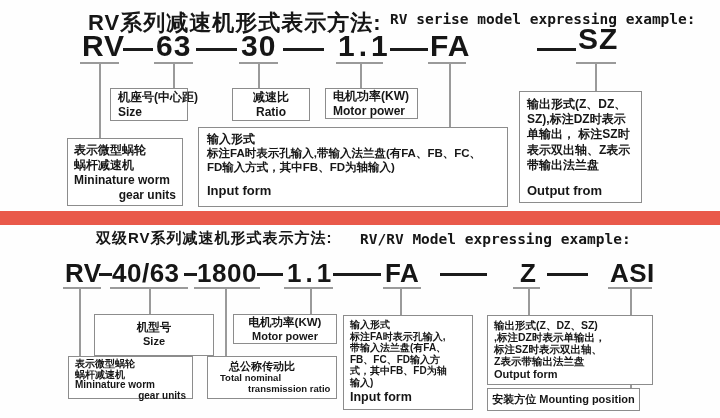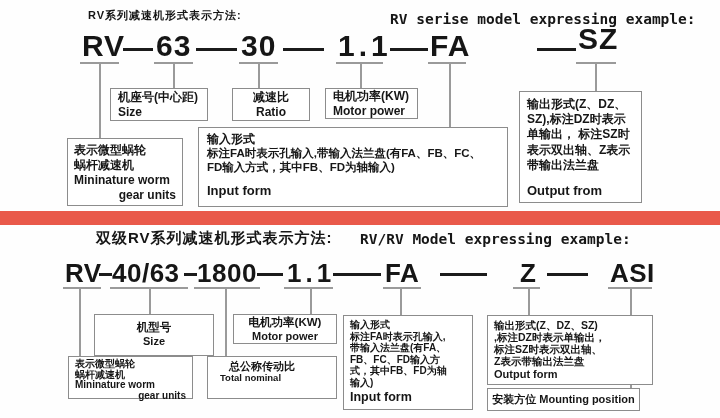--- a/index.html
+++ b/index.html
@@ -1,21 +1,21 @@
 <!DOCTYPE html>
 <html><head>
 <meta charset="utf-8">
 <style>
   html,body{margin:0;padding:0;background:#e8e8e8;}
   .canvas{
     position:relative;width:720px;height:418px;background:#fefefe;
     font-family:"Liberation Sans",sans-serif;color:#161616;overflow:hidden;
   }
   .abs{position:absolute;}
-  .title-cn{font-size:11px;font-weight:bold;letter-spacing:1px;white-space:nowrap;}
+  .title-cn{font-size:22px;font-weight:bold;letter-spacing:1px;white-space:nowrap;}
   .title-en{font-size:14.5px;font-weight:bold;font-family:"DejaVu Sans Mono",monospace;white-space:nowrap;}
   .seg{font-size:30px;font-weight:600;letter-spacing:1px;white-space:nowrap;line-height:30px;}
   .seg.b{font-size:26px;line-height:26px;letter-spacing:0.5px;}
   .mdash{background:#1b1b1b;height:3px;}
   .uline{background:#9a9a9a;height:2px;}
   .conn{background:#9a9a9a;width:1.5px;}
   .box{position:absolute;border:1.4px solid #8c8c8c;background:#fff;box-sizing:border-box;}
   .bl{white-space:nowrap;font-weight:bold;}
   .sm .bl{font-size:12px;line-height:15px;}
   .ra{text-align:right;}
@@ -51,21 +51,21 @@
   <div class="abs uline" style="left:428px;top:62px;width:38px;"></div>
   <div class="abs uline" style="left:576px;top:62px;width:40px;"></div>
 
   <div class="abs conn" style="left:99px;top:64px;height:74px;"></div>
   <div class="abs conn" style="left:173px;top:64px;height:24px;"></div>
   <div class="abs conn" style="left:258px;top:64px;height:24px;"></div>
   <div class="abs conn" style="left:360px;top:64px;height:24px;"></div>
   <div class="abs conn" style="left:449px;top:64px;height:63px;"></div>
   <div class="abs conn" style="left:595px;top:64px;height:27px;"></div>
 
-  <div class="box sm" style="left:110px;top:88px;width:98px;height:33px;padding:1px 0 0 7px;">
+  <div class="box sm" style="left:110px;top:88px;width:78px;height:33px;padding:1px 0 0 7px;">
     <div class="bl">机座号(中心距)</div>
     <div class="bl">Size</div>
   </div>
 
   <div class="box sm ctr" style="left:232px;top:88px;width:78px;height:33px;padding-top:1px;">
     <div class="bl">减速比</div>
     <div class="bl">Ratio</div>
   </div>
 
   <div class="box sm" style="left:325px;top:88px;width:93px;height:31px;padding:0 0 0 7px;">
@@ -145,20 +145,21 @@
   <div class="box" style="left:68px;top:356px;width:125px;height:43px;padding:2px 6px;">
     <div class="bl" style="font-size:10px;line-height:10.5px;">表示微型蜗轮</div>
     <div class="bl" style="font-size:10px;line-height:10.5px;">蜗杆减速机</div>
     <div class="bl" style="font-size:10px;line-height:10.5px;">Mininature worm</div>
     <div class="bl ra" style="font-size:10px;line-height:10.5px;">gear units</div>
   </div>
 
   <div class="box" style="left:207px;top:356px;width:130px;height:43px;padding:3px 6px;">
     <div class="bl" style="font-size:11px;line-height:12px;padding-left:15px;">总公称传动比</div>
     <div class="bl" style="font-size:9.5px;line-height:11px;padding-left:6px;">Total nominal</div>
+    <div class="bl" style="font-size:9.5px;line-height:11px;padding-left:34px;">transmission ratio</div>
   </div>
 
   <div class="box" style="left:343px;top:315px;width:130px;height:95px;padding:3px 6px;">
     <div class="bl" style="font-size:10px;line-height:11.5px;">输入形式</div>
     <div class="bl" style="font-size:10px;line-height:11.5px;">标注FA时表示孔输入,</div>
     <div class="bl" style="font-size:10px;line-height:11.5px;">带输入法兰盘(有FA、</div>
     <div class="bl" style="font-size:10px;line-height:11.5px;">FB、FC、FD输入方</div>
     <div class="bl" style="font-size:10px;line-height:11.5px;">式，其中FB、FD为轴</div>
     <div class="bl" style="font-size:10px;line-height:11.5px;">输入)</div>
     <div class="bl" style="font-size:12.5px;margin-top:2px;">Input form</div>

